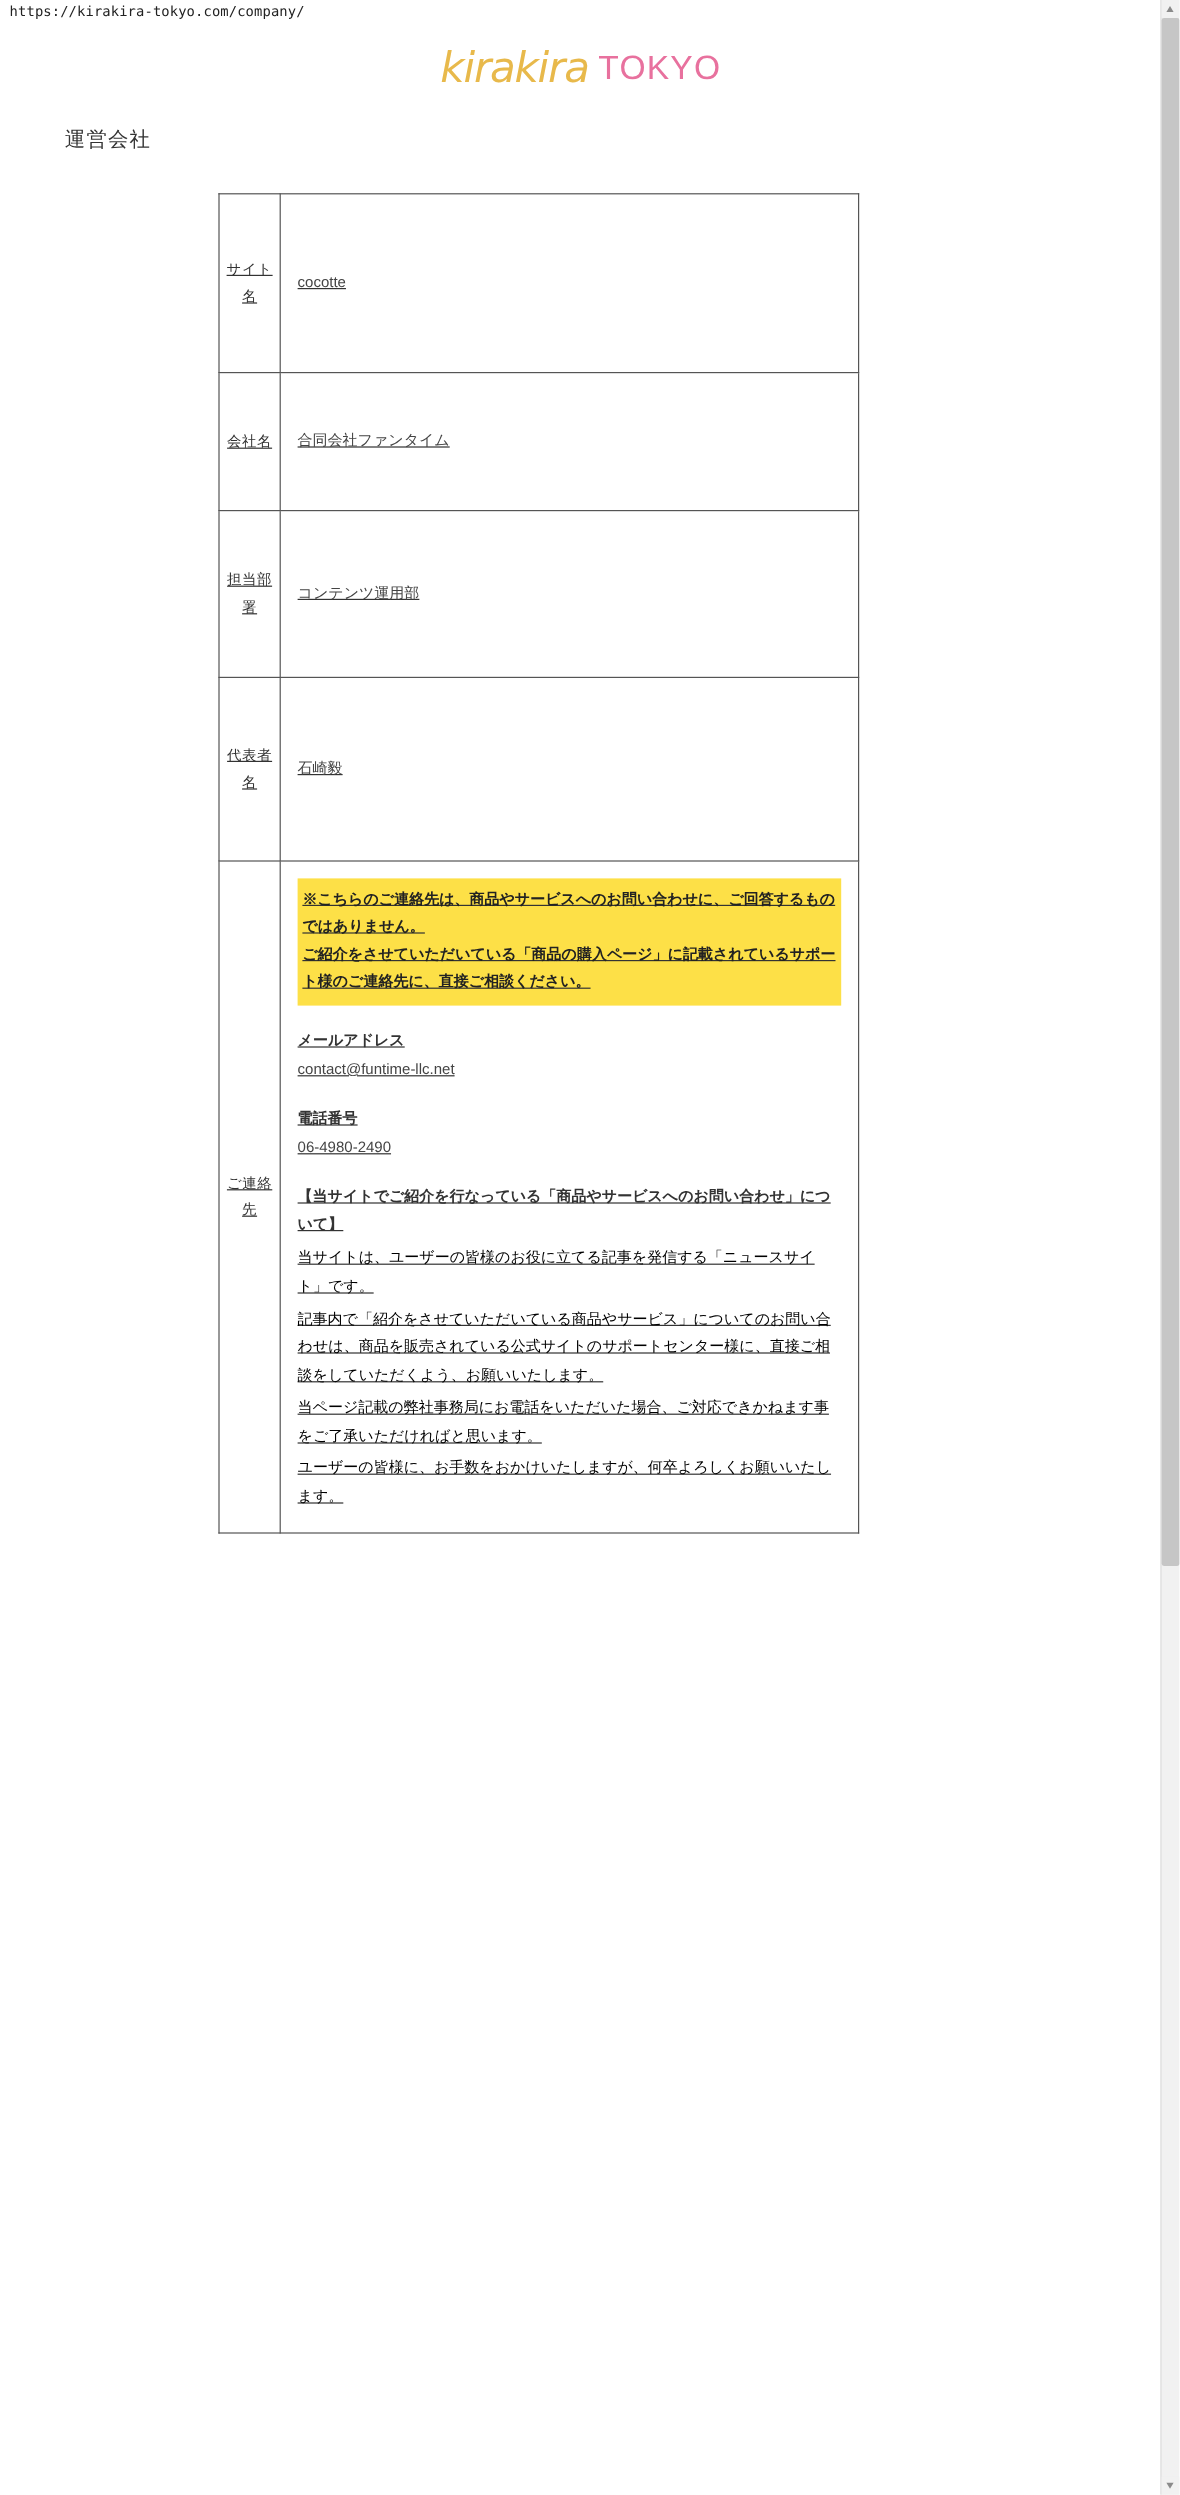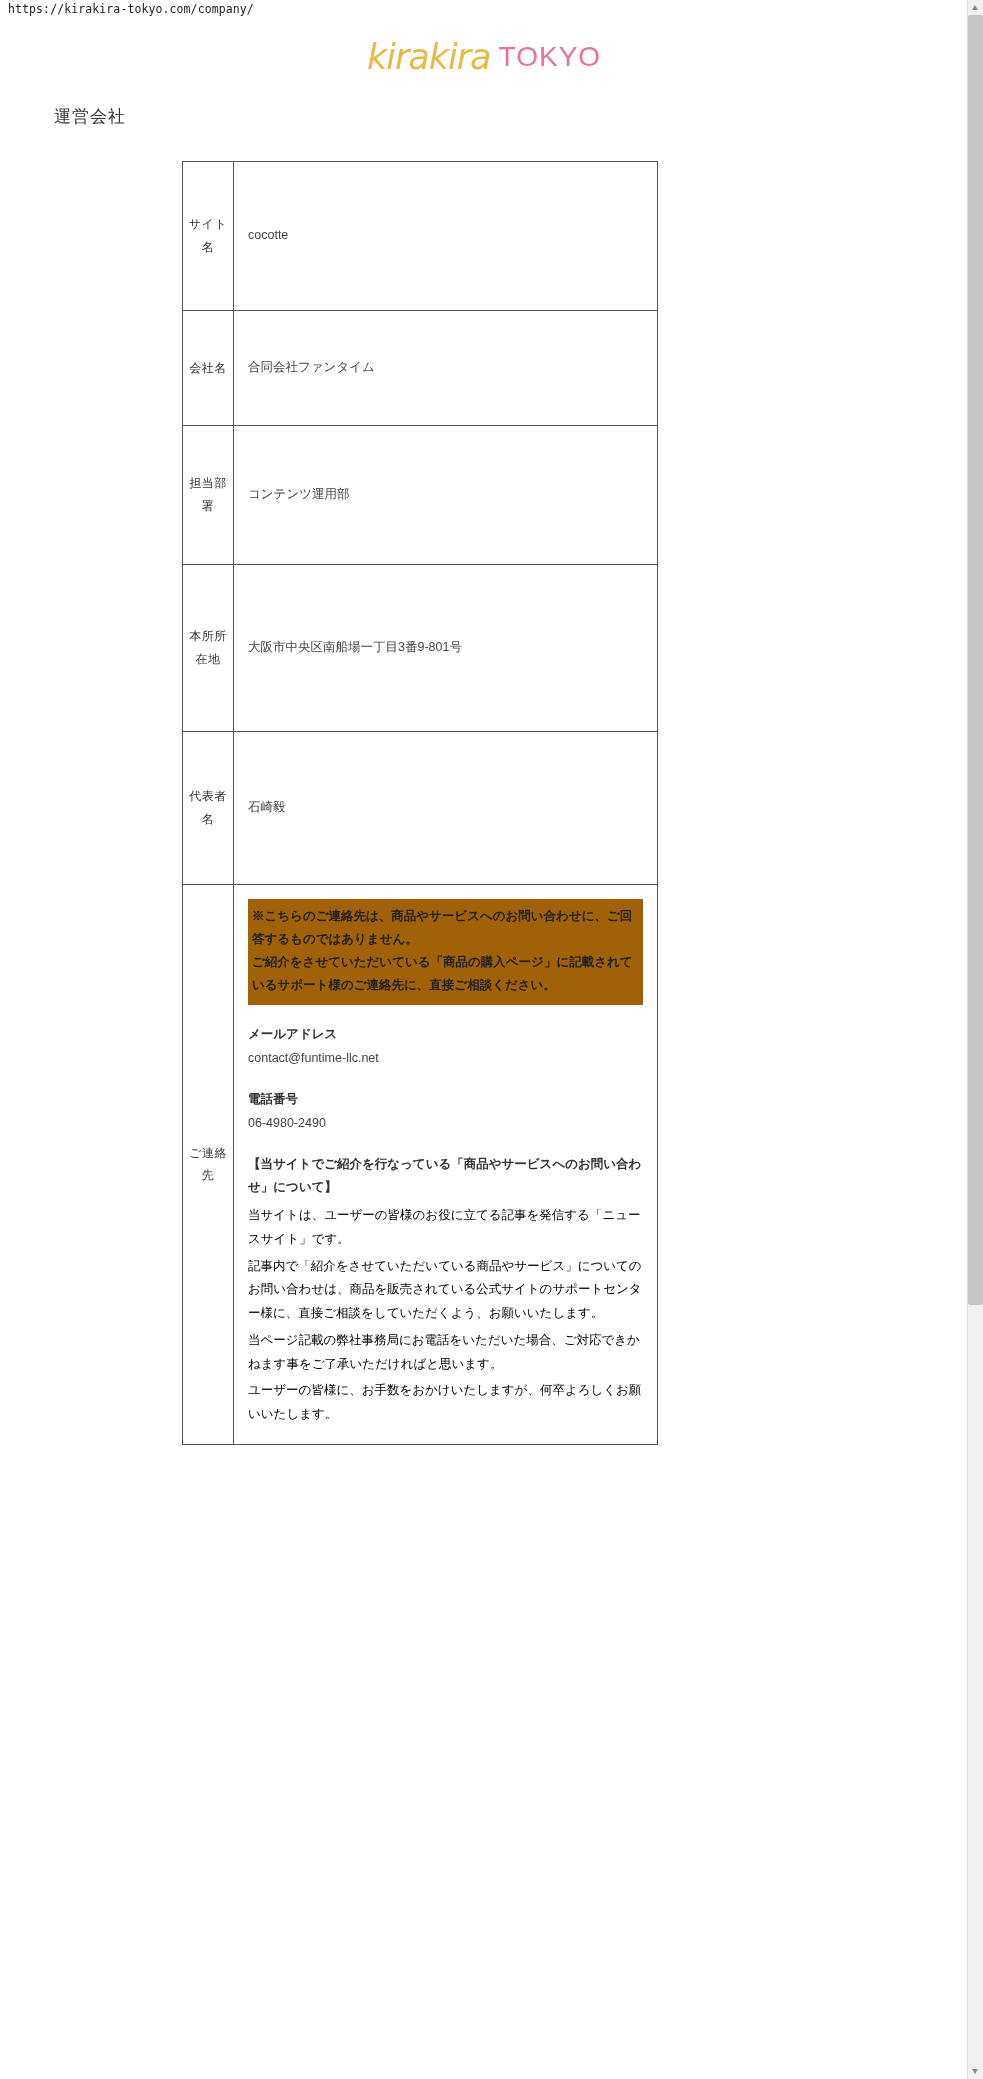--- a/index.html
+++ b/index.html
@@ -82,22 +82,23 @@
     letter-spacing: 1px;
   }
 
   
   .table-wrap {
     margin: 33px 0 0 182px;
     width: 600px;
   }
   table.company {
     border-collapse: collapse;
-    width: 476px;
+    width: 534px;
     table-layout: fixed;
+    text-decoration: underline;
   }
   table.company th,
   table.company td {
     border: 1px solid #555555;
     vertical-align: middle;
     font-weight: 400;
   }
   table.company th {
     width: 46px;
     text-align: center;
@@ -130,21 +131,21 @@
   .row-address td .val,
   .row-rep td .val {
     display: block;
   }
 
   
   td.contact {
     padding: 12px 14px 18px 14px;
   }
   .notice {
-    background: #a16207;
+    background: #fde047;
     color: #222222;
     font-size: 12.5px;
     font-weight: bold;
     line-height: 1.85;
     padding: 6px 4px 7px 4px;
     margin: 0 0 18px 0;
   }
   .notice p { margin: 0; }
 
   .sub-head {
@@ -249,28 +250,20 @@
             </td>
       </tr>
       <tr class="row-dept">
         <th>
               <span class="vlabel">担当部署</span>
             </th>
         <td>
               <span class="val">コンテンツ運用部</span>
             </td>
       </tr>
-      <tr class="row-address">
-        <th>
-              <span class="vlabel">本所所在地</span>
-            </th>
-        <td>
-              <span class="val">大阪市中央区南船場一丁目3番9-801号</span>
-            </td>
-      </tr>
       <tr class="row-rep">
         <th>
               <span class="vlabel">代表者名</span>
             </th>
         <td>
               <span class="val">石崎毅</span>
             </td>
       </tr>
       <tr class="row-contact">
         <th>

